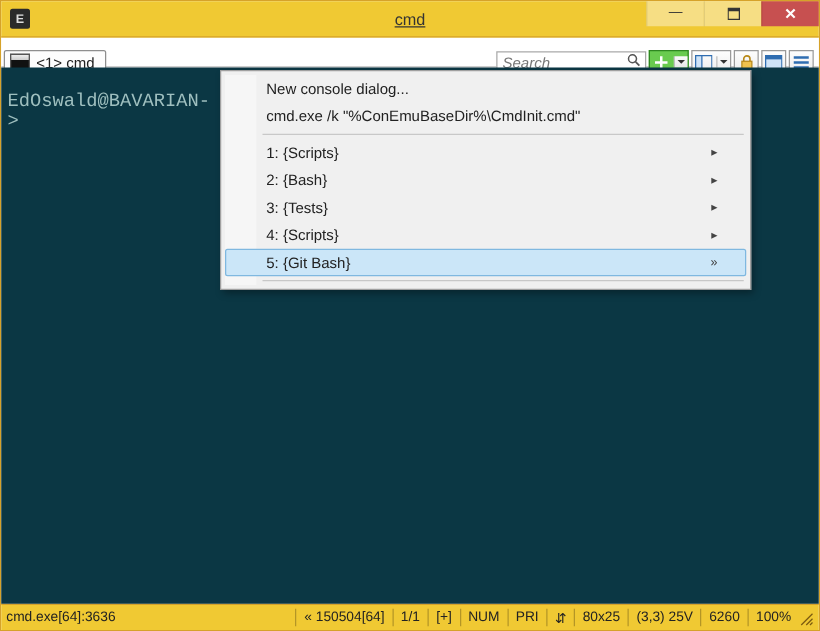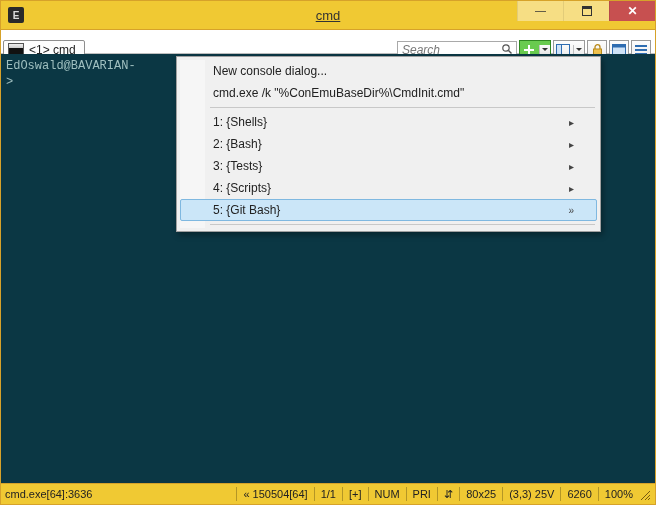--- a/index.html
+++ b/index.html
@@ -142,22 +142,22 @@
   .tbtn.split .dd { width:12px; border-left:1px solid #bfbfbf; display:flex; align-items:center; justify-content:center;}
   .tbtn.split .dd::after { content:""; border:3px solid transparent; border-top-color:#333; margin-top:3px;}
   .tbtn.lock { color:#c79b2d; }
   .tbtn.lines svg, .tbtn.pane svg, .tbtn.menu3 svg { display:block; }
   
   .terminal {
     flex: 1;
     background: var(--terminal-bg);
     color: #9fbfbf;
     font-family: Consolas, "Courier New", monospace;
-    font-size: 12px;
-    padding: 4px 5px;
+    font-size: 15px;
+    padding: 20px 5px;
     position: relative;
     overflow: hidden;
     line-height: 16px;
   }
   .term-line { white-space: pre; }
   
   .ctx {
     position: absolute;
     left: 175px; top: 55px;
     width: 425px;
@@ -299,21 +299,21 @@
     <div class="gutter"></div>
 
     <div class="mi">
       <span>New console dialog...</span>
     </div>
     <div class="mi">
       <span>cmd.exe /k "%ConEmuBaseDir%\CmdInit.cmd"</span>
     </div>
     <div class="sep"></div>
     <div class="mi">
-      <span>1: {Shells}</span>
+      <span>1: {Scripts}</span>
       <span class="sub">▸</span>
     </div>
     <div class="mi">
       <span>2: {Bash}</span>
       <span class="sub">▸</span>
     </div>
     <div class="mi">
       <span>3: {Tests}</span>
       <span class="sub">▸</span>
     </div>

